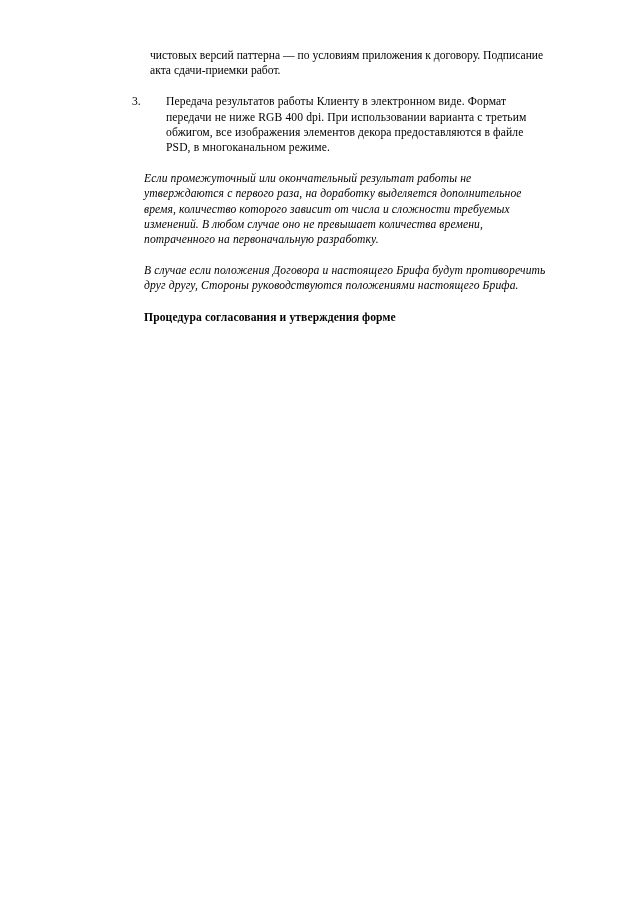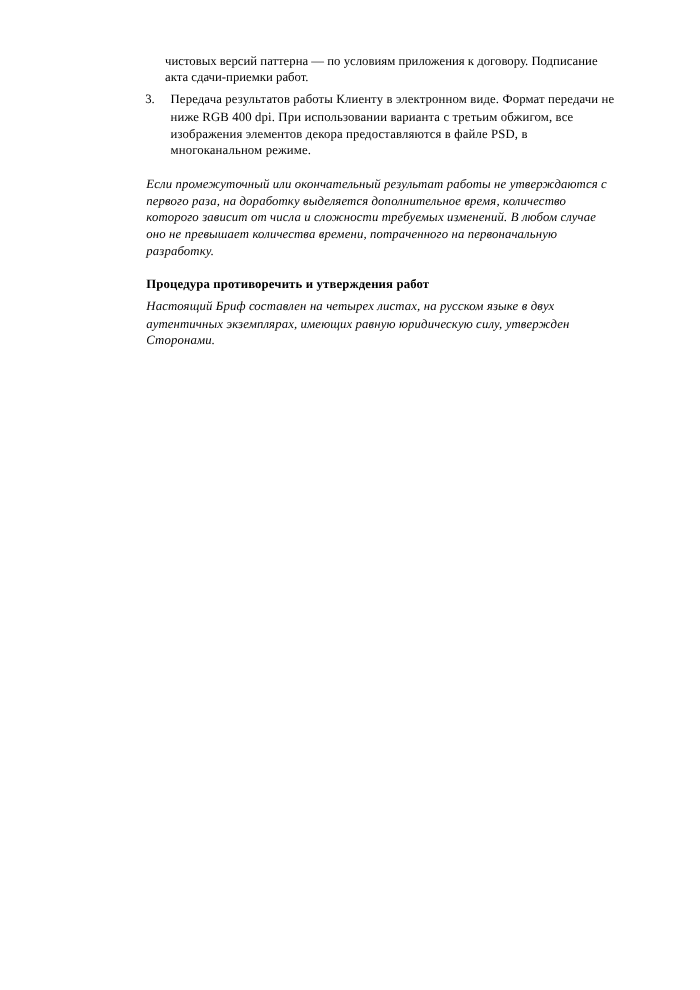--- a/index.html
+++ b/index.html
@@ -25,21 +25,21 @@
 
   
   .content {
     position: absolute;
     left: 128px;
     top: 48px;
     width: 438px;
   }
 
   p, .list-item-text, .heading {
-    margin: 5px;
+    margin: 16px;
     font-size: 11.6px;
     line-height: 15.2px;
     text-align: left;
     letter-spacing: 0.01em;
   }
 
   
   .list-block {
     margin: 0;
     padding: 0;
@@ -92,20 +92,20 @@
 
     <ol class="list-block">
       <li class="list-item">
         <span class="list-marker">3.</span>
         <span class="list-item-text">Передача результатов работы Клиенту в электронном виде. Формат передачи не ниже RGB 400 dpi. При использовании варианта с третьим обжигом, все изображения элементов декора предоставляются в файле PSD, в многоканальном режиме.</span>
       </li>
     </ol>
 
     <p class="para">Если промежуточный или окончательный результат работы не утверждаются с первого раза, на доработку выделяется дополнительное время, количество которого зависит от числа и сложности требуемых изменений. В любом случае оно не превышает количества времени, потраченного на первоначальную разработку.</p>
 
+    <p class="para">В случае если положения Договора и настоящего Брифа будут противоречить друг другу, Стороны руководствуются положениями настоящего Брифа.</p>
 
-    <p class="heading">Процедура противоречить и утверждения работ</p>
+    <p class="heading">Процедура согласования и утверждения форме</p>
 
 
-    <p class="para">Настоящий Бриф составлен на четырех листах, на русском языке в двух аутентичных экземплярах, имеющих равную юридическую силу, утвержден Сторонами.</p>
 
   </div>
 </div>
 
 </body></html>

